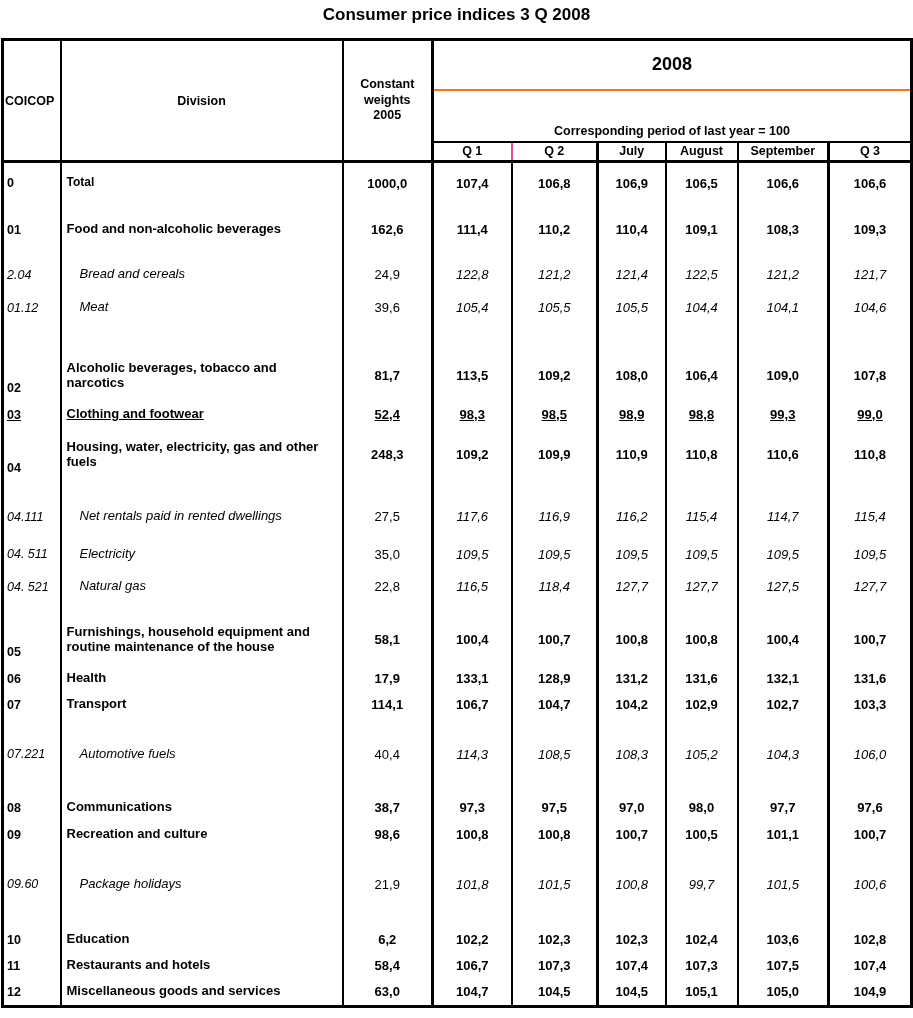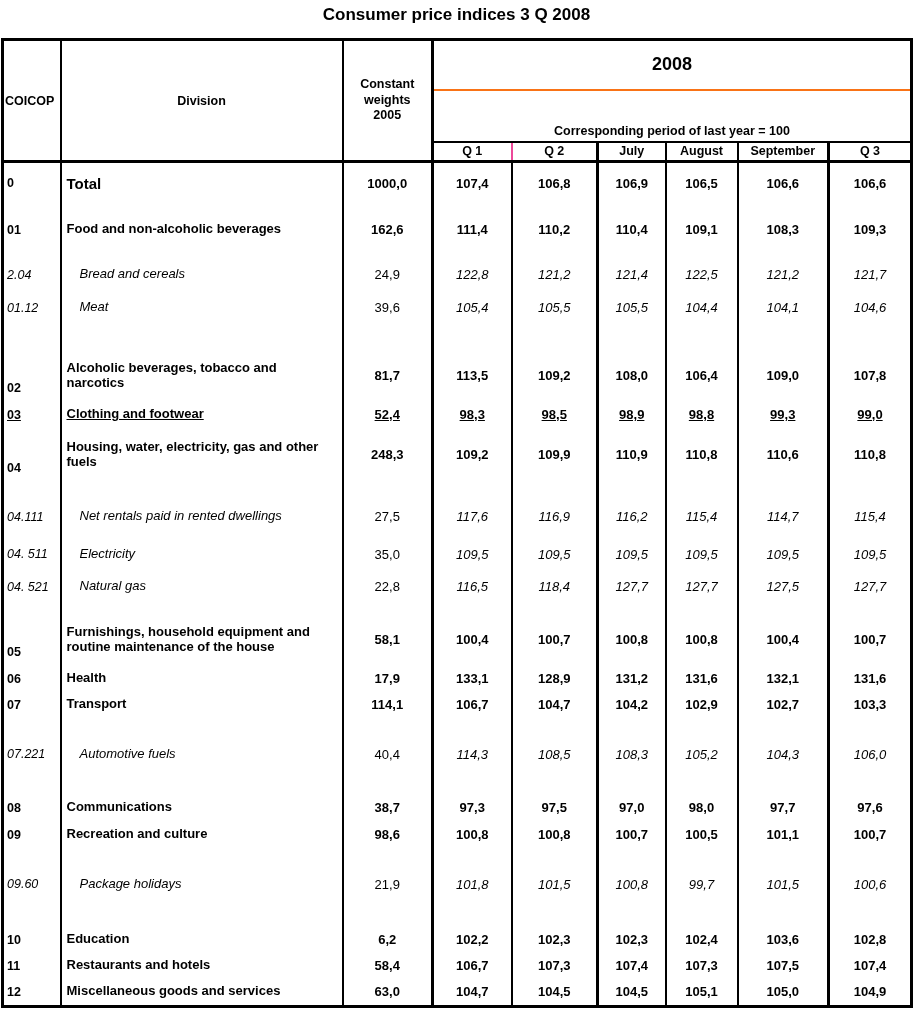--- a/index.html
+++ b/index.html
@@ -94,21 +94,21 @@
     border-left: 2px solid #000;
   }
   td.c-w  { border-left: 2px solid #000; text-align: center; }
   td.v1   { border-left: 3px solid #000; }
   td.v2   { border-left: 2px solid #000; }
   td.v3   { border-left: 3px solid #000; }
   td.v4   { border-left: 2px solid #000; }
   td.v5   { border-left: 2px solid #000; }
   td.v6   { border-left: 3px solid #000; }
   tr.total td, tr.division td { font-weight: bold; }
-  tr.total td.c-div { font-size: 15px; }
+  tr.total td.c-div { font-size: 12px; }
   tr.sub td { font-style: italic; font-weight: normal; }
   tr.sub td.c-w { font-style: normal; }
   tr.sub td.c-div { padding-left: 18px; }
   tr.two-line td.c-code { vertical-align: bottom; padding-bottom: 7px; }
   tr.spacer td { height: auto; }
 </style>
 </head>
 <body>
 
 <div class="page">

